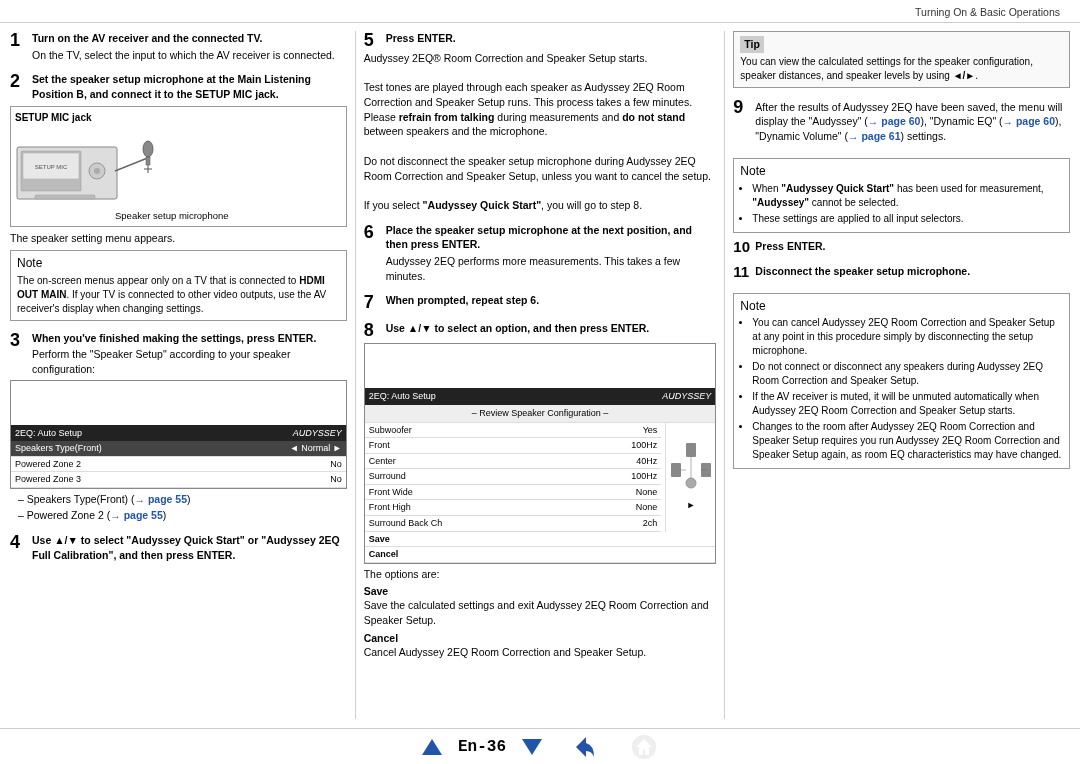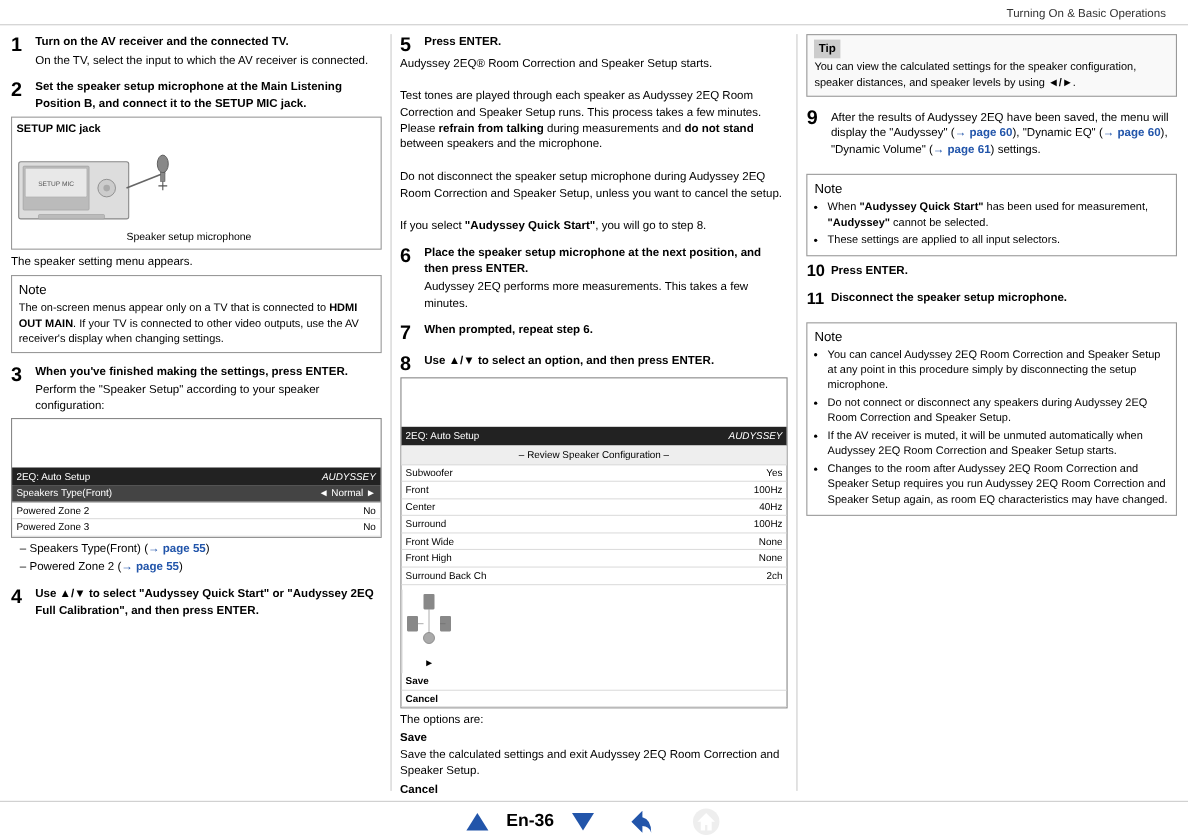--- a/index.html
+++ b/index.html
@@ -155,20 +155,21 @@
       height: 0;
       border-left: 10px solid transparent;
       border-right: 10px solid transparent;
       border-top: 16px solid #2255aa;
       cursor: pointer;
     }
     .footer-page {
       font-size: 16px;
       font-weight: bold;
       color: #000;
+      font-family: Liberation Mono, monospace;
     }
     .footer-back {
       width: 28px;
       height: 28px;
       cursor: pointer;
     }
     .footer-home {
       width: 28px;
       height: 28px;
       cursor: pointer;
@@ -339,21 +340,21 @@
           <div class="step-title">Use <b>▲/▼</b> to select an option, and then press <b>ENTER.</b></div>
         </div>
       </div>
 
       <div class="mini-table" style="margin-top:4px;">
         <div class="mini-table-header">
           <span>2EQ: Auto Setup</span>
           <span style="font-style:italic;">AUDYSSEY</span>
         </div>
         <div style="text-align:center; font-size:9px; padding:2px; border-bottom:1px solid #ddd; background:#eee;">– Review Speaker Configuration –</div>
-        <div style="display:flex; gap:4px;flex-direction:column;">
+        <div style="display:flex; gap:4px;">
           <div style="flex:1;">
             <div class="mini-table-row">
                 <span class="col-name">Subwoofer</span>
                 <span class="col-val">Yes</span>
               </div>
             <div class="mini-table-row">
                 <span class="col-name">Front</span>
                 <span class="col-val">100Hz</span>
               </div>
             <div class="mini-table-row">

